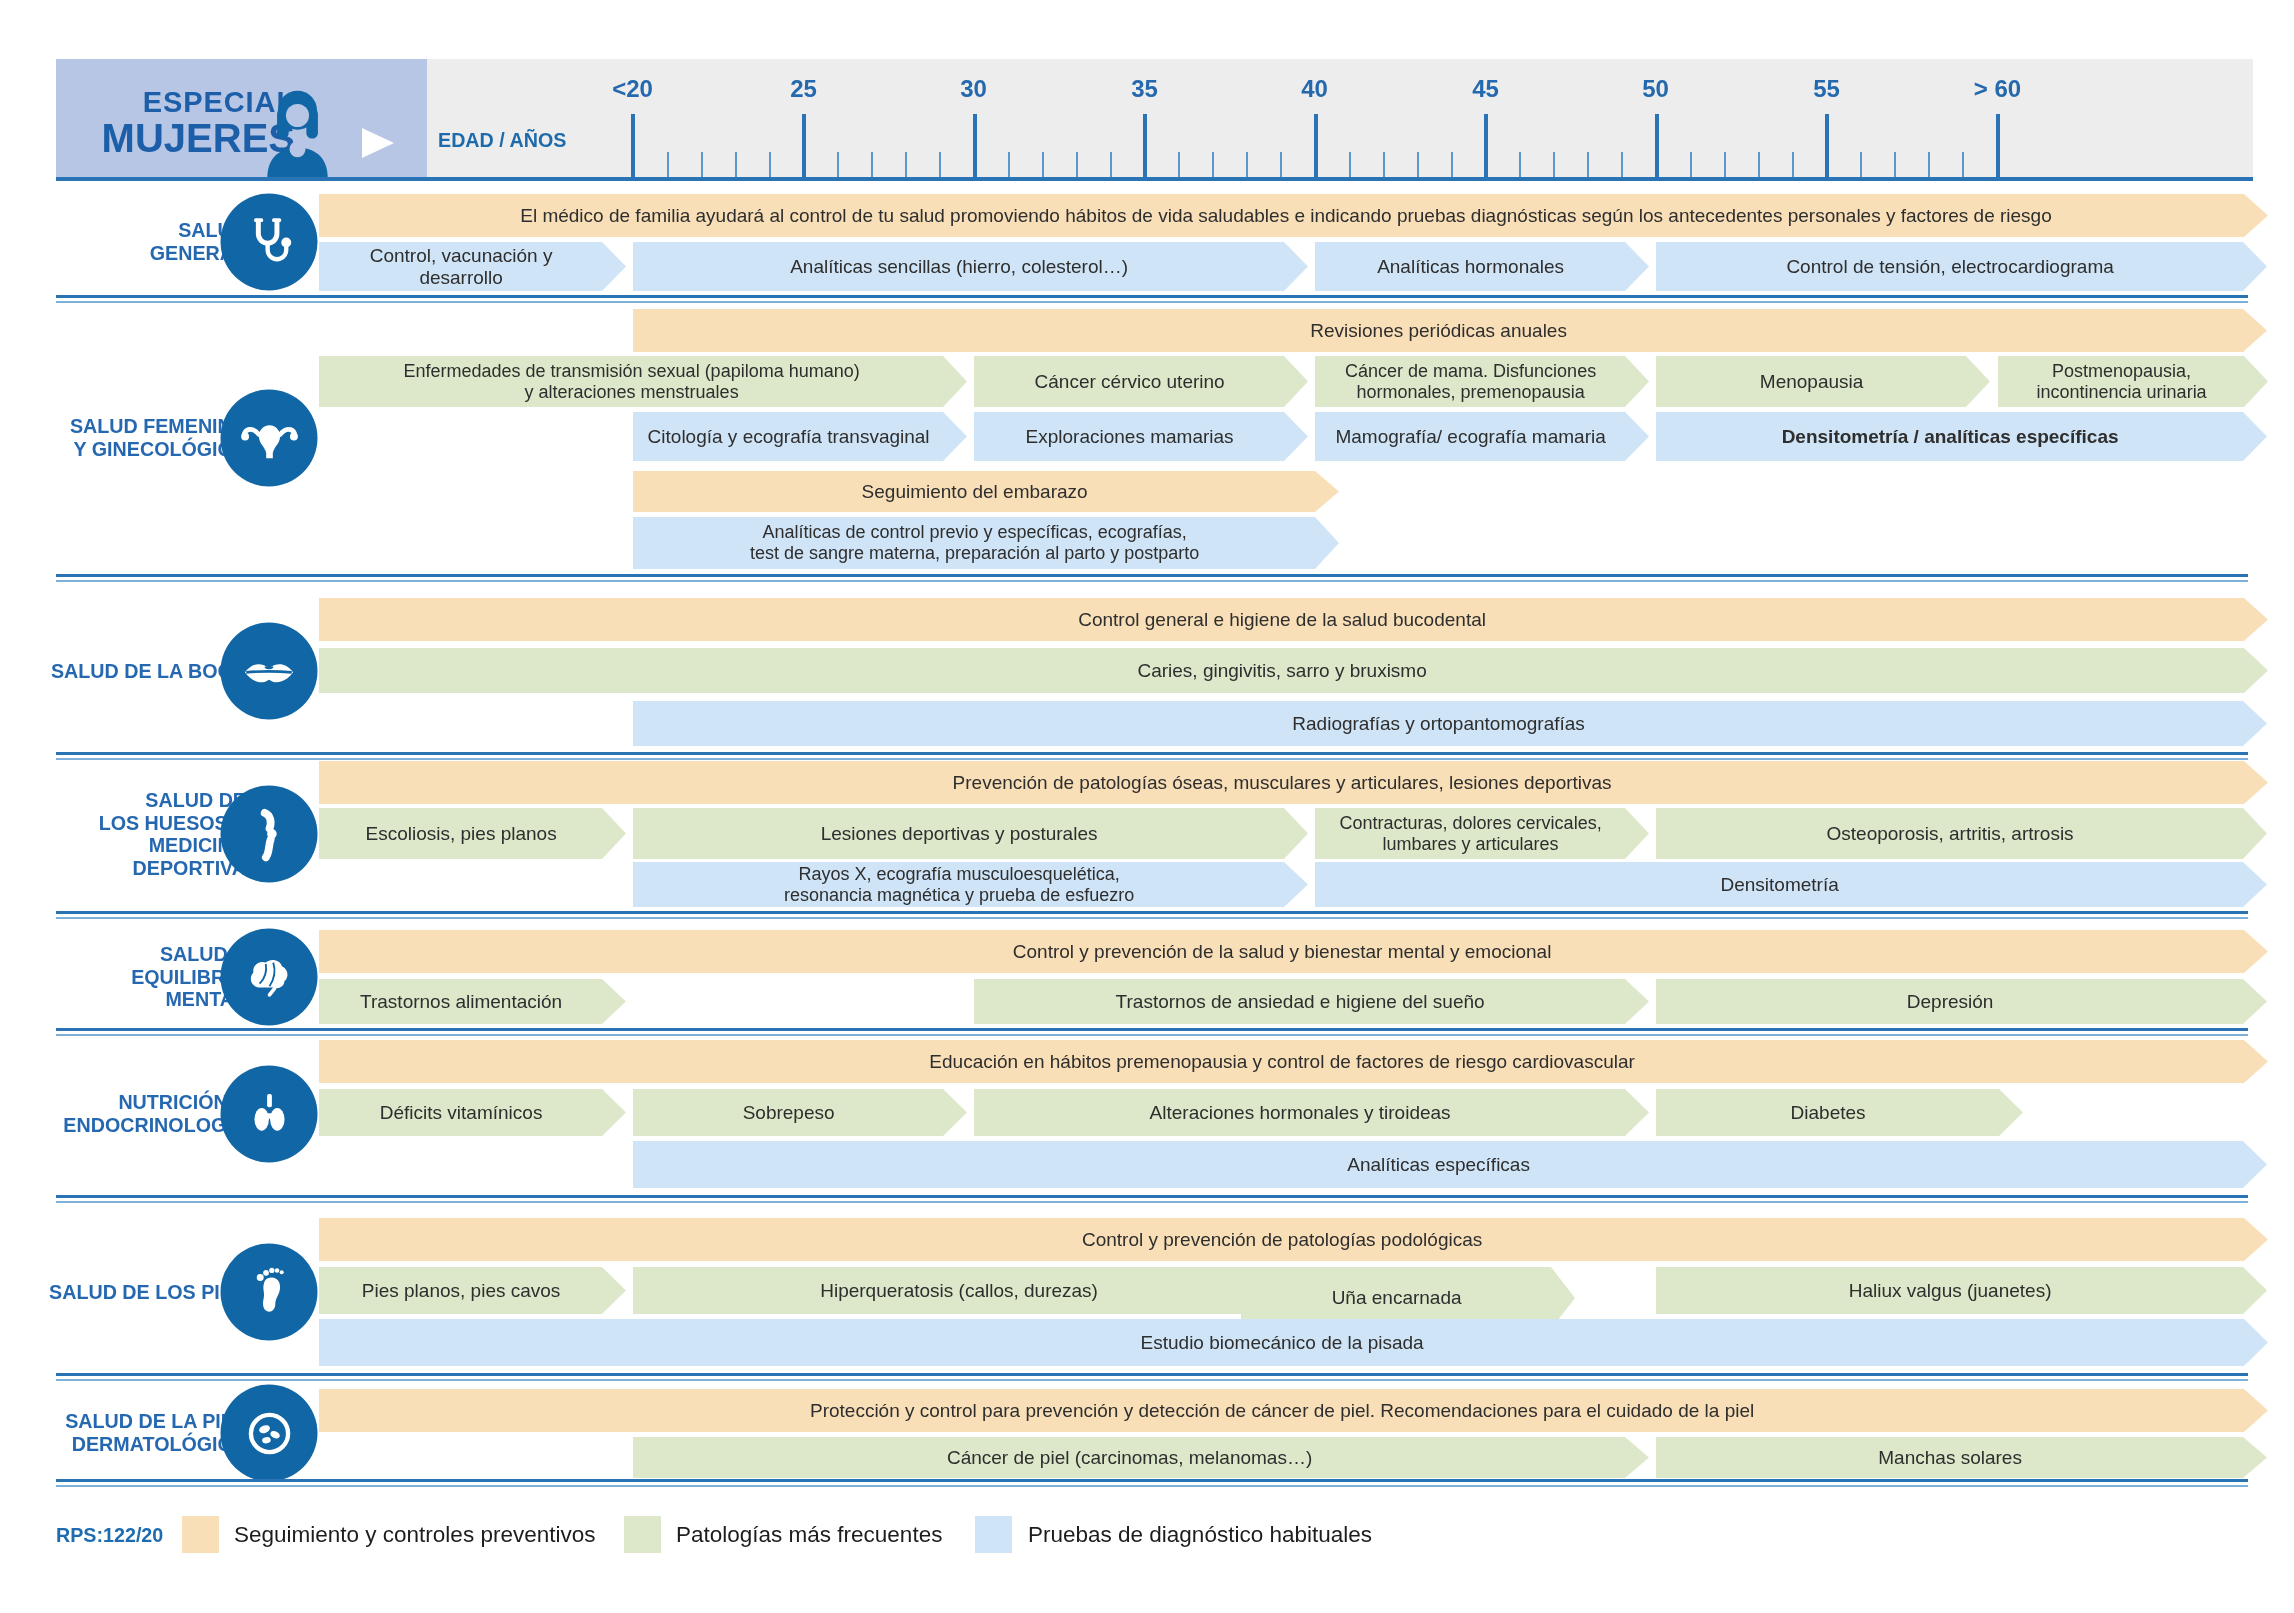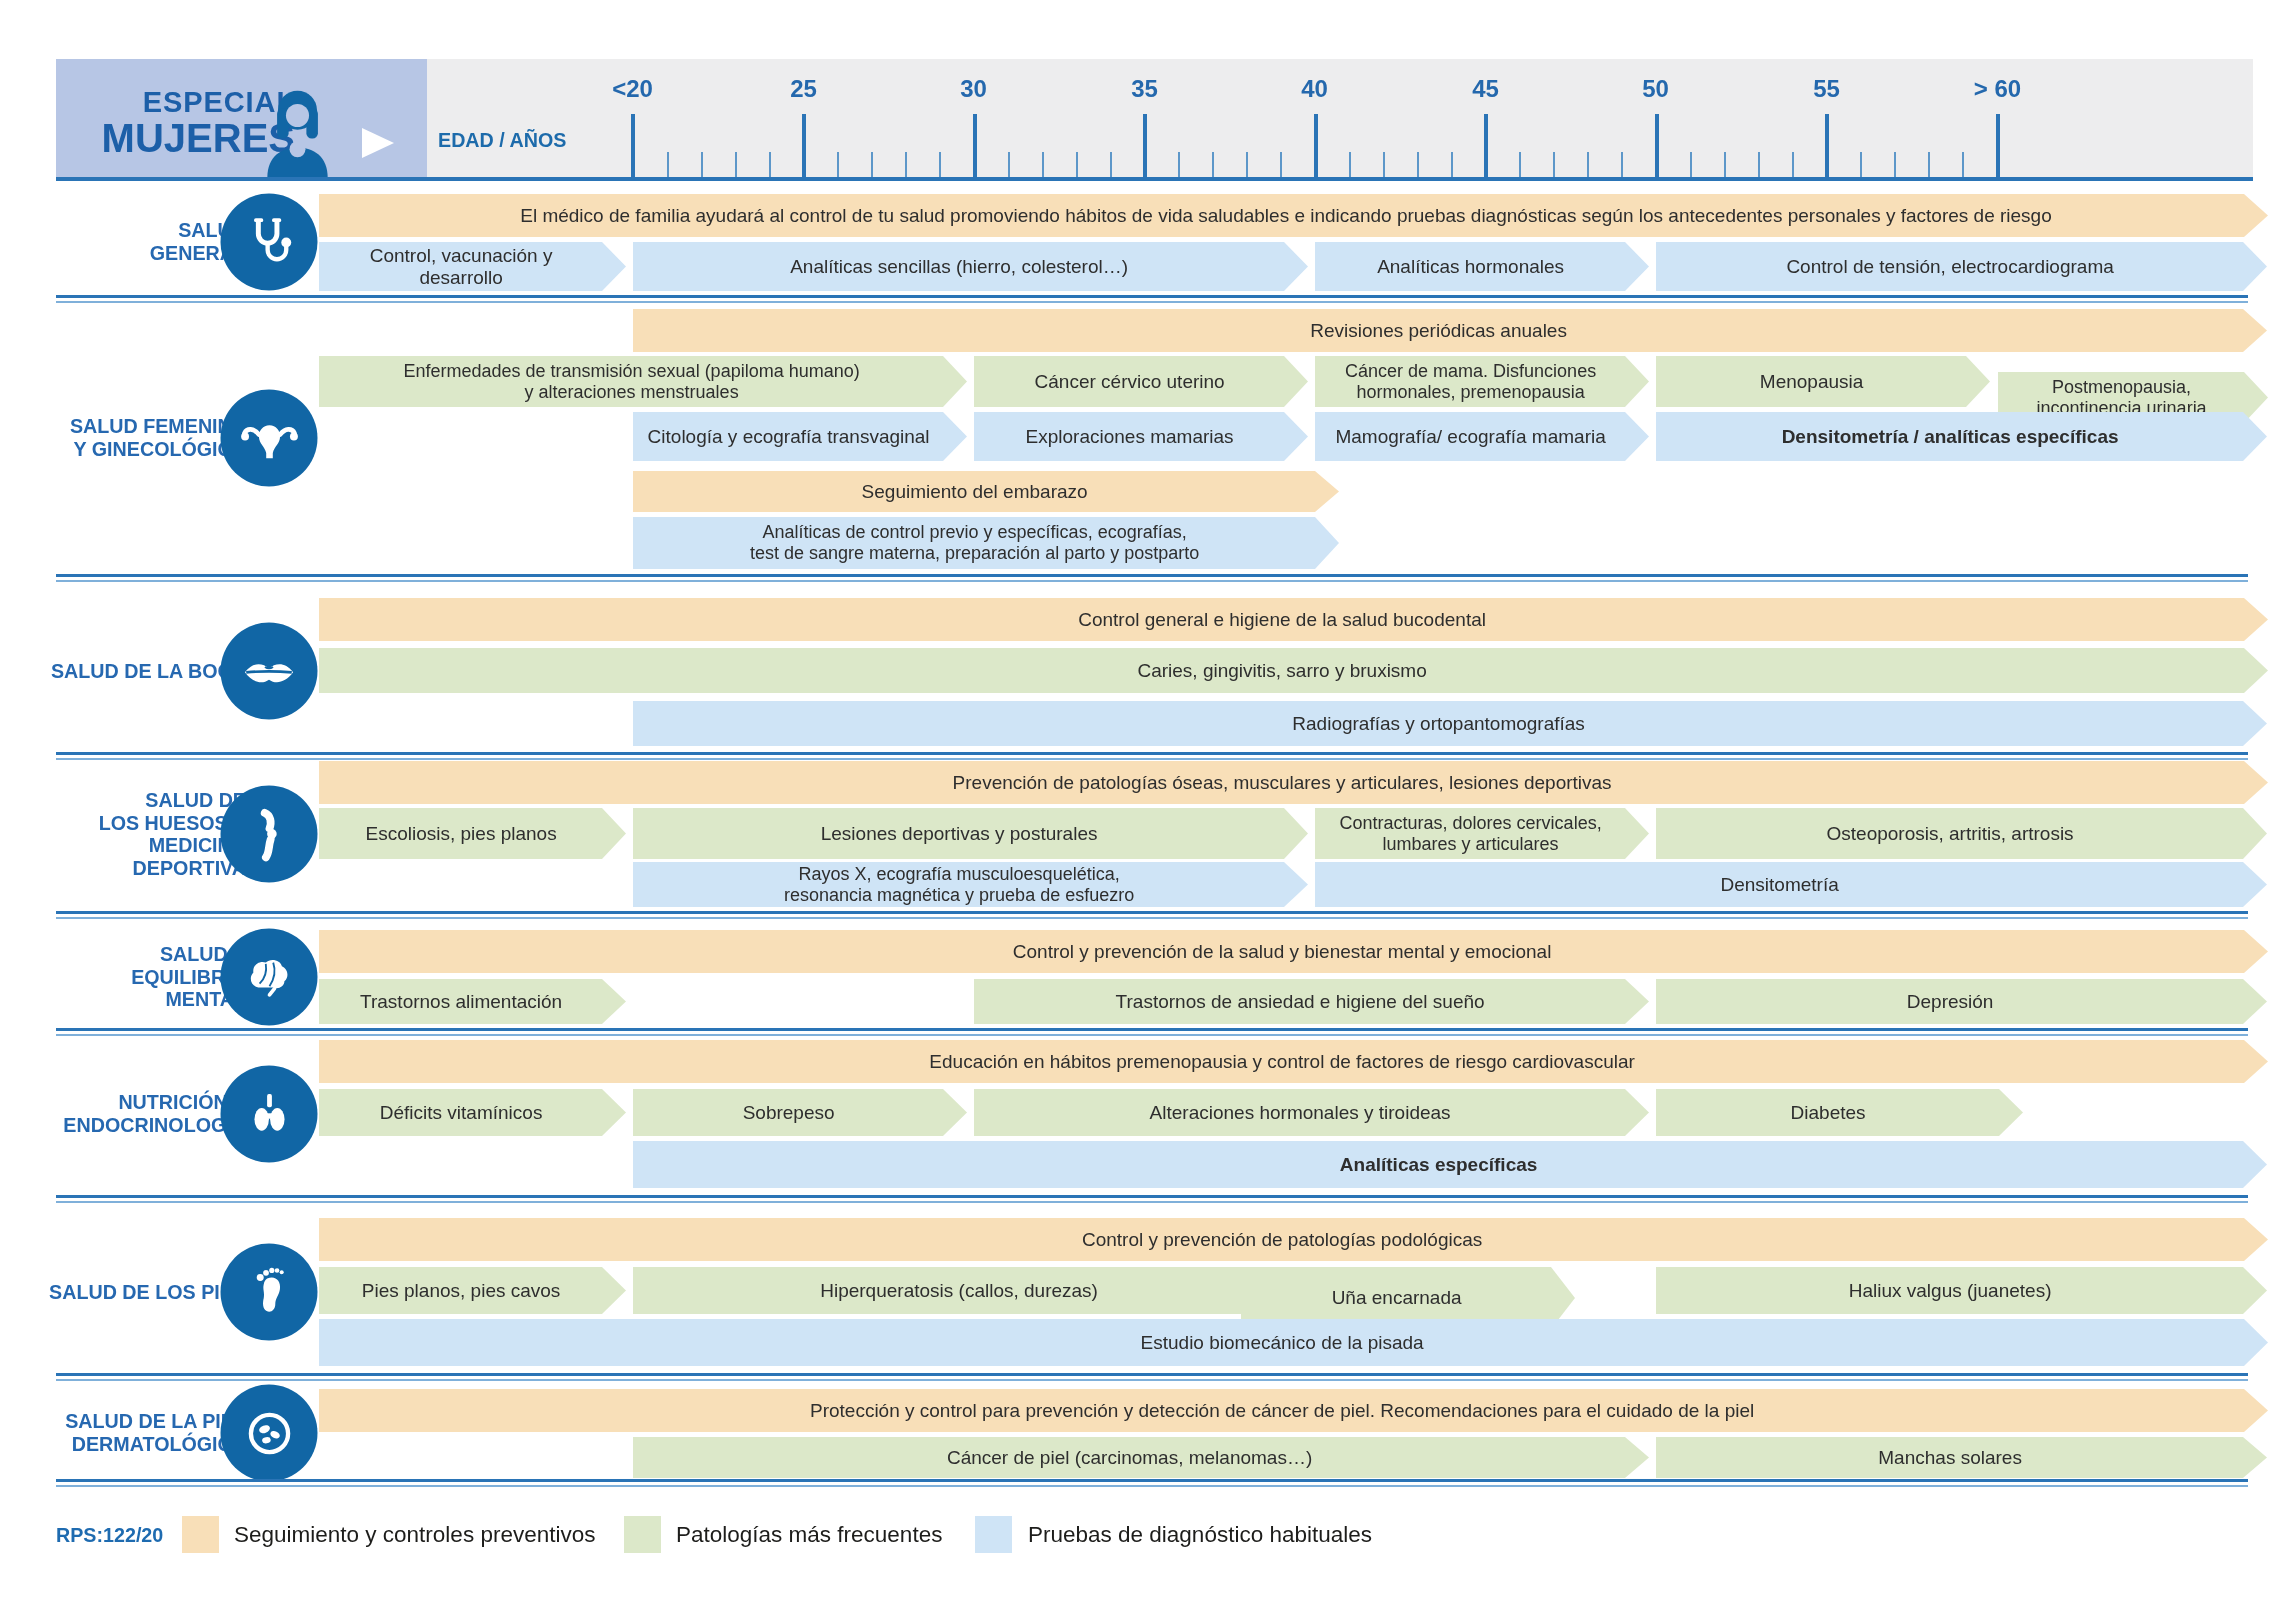--- a/index.html
+++ b/index.html
@@ -147,21 +147,21 @@
           <circle cx="87" cy="47" r="6" fill="#fff"></circle>
         </svg>
       </div>
       <div class="band orange" style="left: 633px; top: 309px; width: 1634px; height: 43px;">Revisiones periódicas anuales</div>
       <div class="band green two" style="left: 319px; top: 356px; width: 648px; height: 51px;">Enfermedades de transmisión sexual (papiloma humano)
 y alteraciones menstruales</div>
       <div class="band green" style="left: 974px; top: 356px; width: 334px; height: 51px;">Cáncer cérvico uterino</div>
       <div class="band green two" style="left: 1315px; top: 356px; width: 334px; height: 51px;">Cáncer de mama. Disfunciones
 hormonales, premenopausia</div>
       <div class="band green" style="left: 1656px; top: 356px; width: 334px; height: 51px;">Menopausia</div>
-      <div class="band green two" style="left: 1998px; top: 372px; width: 270px; height: 51px;">Postmenopausia,
+      <div class="band green two" style="left: 1998px; top: 356px; width: 270px; height: 51px;">Postmenopausia,
 incontinencia urinaria</div>
       <div class="band blue" style="left: 633px; top: 412px; width: 334px; height: 49px;">Citología y ecografía transvaginal</div>
       <div class="band blue" style="left: 974px; top: 412px; width: 334px; height: 49px;">Exploraciones mamarias</div>
       <div class="band blue" style="left: 1315px; top: 412px; width: 334px; height: 49px;">Mamografía/ ecografía mamaria</div>
       <div class="band blue" style="left: 1656px; top: 412px; width: 611px; height: 49px; font-weight: bold;">Densitometría / analíticas específicas</div>
       <div class="band orange" style="left: 633px; top: 471px; width: 706px; height: 41px;">Seguimiento del embarazo</div>
       <div class="band blue two" style="left: 633px; top: 517px; width: 706px; height: 52px;">Analíticas de control previo y específicas, ecografías,
 test de sangre materna, preparación al parto y postparto</div>
       <div class="rowlabel" style="top: 671px;">SALUD DE LA BOCA</div>
       <div class="iconcircle" style="left: 269px; top: 671px;">
@@ -216,21 +216,21 @@
           <ellipse cx="37" cy="58" rx="12" ry="19" fill="#fff"></ellipse>
           <ellipse cx="63" cy="58" rx="12" ry="19" fill="#fff"></ellipse>
           <rect x="42" y="48" width="16" height="9" fill="#fff"></rect>
         </svg>
       </div>
       <div class="band orange" style="left: 319px; top: 1040px; width: 1949px; height: 43px;">Educación en hábitos premenopausia y control de factores de riesgo cardiovascular</div>
       <div class="band green" style="left: 319px; top: 1089px; width: 307px; height: 47px;">Déficits vitamínicos</div>
       <div class="band green" style="left: 633px; top: 1089px; width: 334px; height: 47px;">Sobrepeso</div>
       <div class="band green" style="left: 974px; top: 1089px; width: 675px; height: 47px;">Alteraciones hormonales y tiroideas</div>
       <div class="band green" style="left: 1656px; top: 1089px; width: 367px; height: 47px;">Diabetes</div>
-      <div class="band blue" style="left: 633px; top: 1141px; width: 1634px; height: 47px; font-weight: bold;">Analíticas específicas</div>
+      <div class="band blue" style="left: 633px; top: 1141px; width: 1634px; height: 47px;">Analíticas específicas</div>
       <div class="rowlabel" style="top: 1292px;">SALUD DE LOS PIES</div>
       <div class="iconcircle" style="left: 269px; top: 1292px;">
         <svg viewBox="0 0 100 100" width="58" height="58">
           <path d="M46 26 C60 20 70 30 68 44 C67 54 60 60 60 70 C60 80 52 86 45 82 C38 78 38 68 40 60 C42 50 38 44 40 36 C41 31 43 28 46 26 Z" fill="#fff"></path>
           <circle cx="34" cy="24" r="6" fill="#fff"></circle>
           <circle cx="44" cy="16" r="5" fill="#fff"></circle>
           <circle cx="54" cy="12" r="4.5" fill="#fff"></circle>
           <circle cx="63" cy="12" r="4" fill="#fff"></circle>
           <circle cx="71" cy="15" r="3.5" fill="#fff"></circle>
         </svg>

